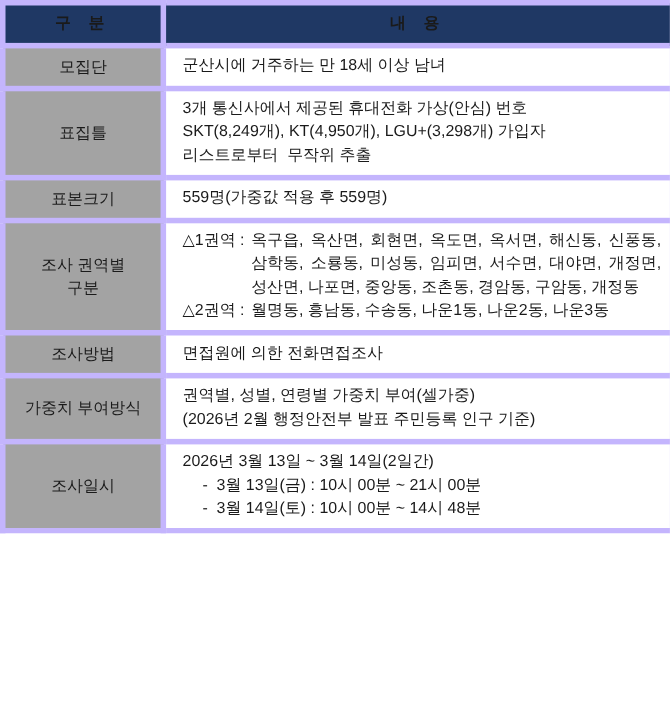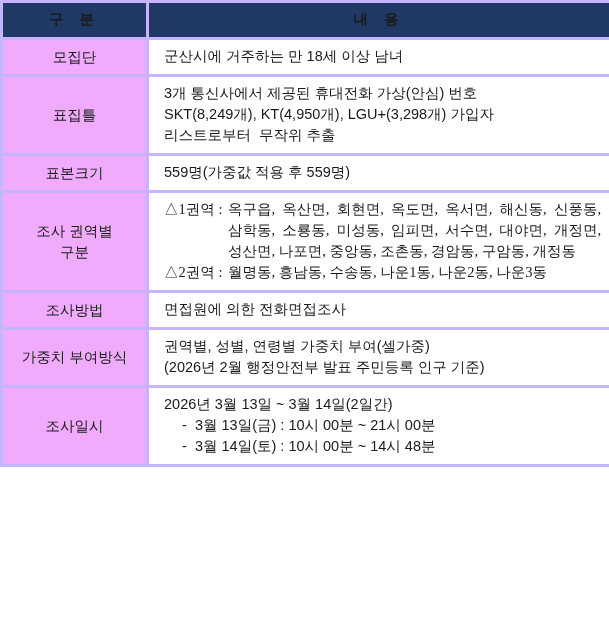--- a/index.html
+++ b/index.html
@@ -13,65 +13,63 @@
   }
   #survey-table {
     width: 609px;
     border-collapse: collapse;
     table-layout: fixed;
   }
   #survey-table col.c1 { width: 146px; }
   #survey-table col.c2 { width: 463px; }
 
   #survey-table th, #survey-table td {
-    border: 3px solid #c4b5fd;
+    border: 5px solid #c4b5fd;
     vertical-align: middle;
     font-size: 14.5px;
     color: #1a1a1a;
     line-height: 1.45;
   }
   thead th {
     background: #1f3864;
     color: #ffffff;
     font-weight: bold;
     text-align: center;
     letter-spacing: 6px;
     padding: 6px 0 7px 0;
     font-size: 15px;
     border: 1px solid #1f3864;
   }
   td.label {
-    background: #f0abfc;
+    background: #a3a3a3;
     text-align: center;
     padding: 6px 4px;
     font-size: 14.5px;
     color: #111111;
   }
   td.value {
     background: #ffffff;
     padding: 6px 8px 7px 10px;
     text-align: left;
   }
   .line { display: block; white-space: pre-wrap; }
   .region-row {
     display: flex;
     align-items: flex-start;
   }
   .region-tag {
     flex: 0 0 auto;
     white-space: nowrap;
     padding-right: 2px;
-    font-family: Liberation Serif, serif;
   }
   .region-body {
     flex: 1 1 auto;
     text-align: justify;
     text-justify: inter-character;
     word-break: keep-all;
-    font-family: Liberation Serif, serif;
   }
   .indent { padding-left: 14px; display: block; }
   td.value.tight { line-height: 1.5; padding-left: 15px; }
 </style>
 </head>
 <body>
 
 <table id="survey-table">
   <colgroup>
       <col class="c1">

